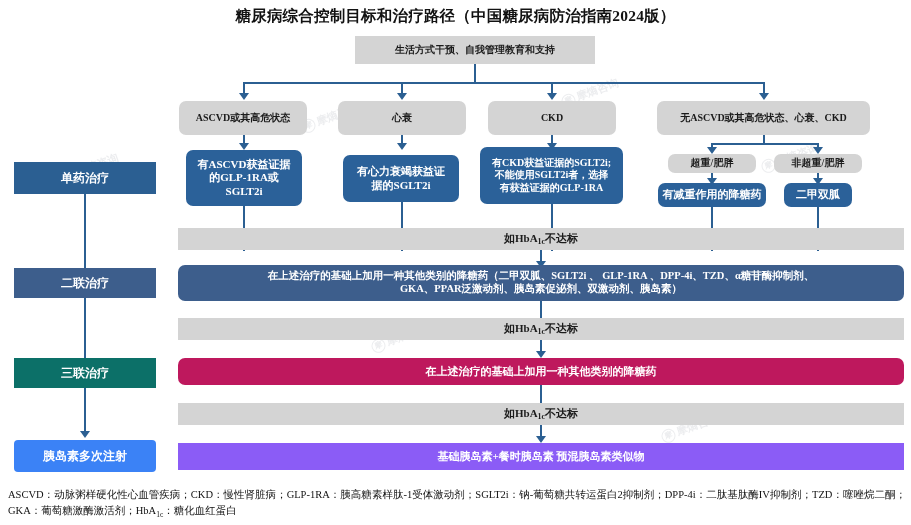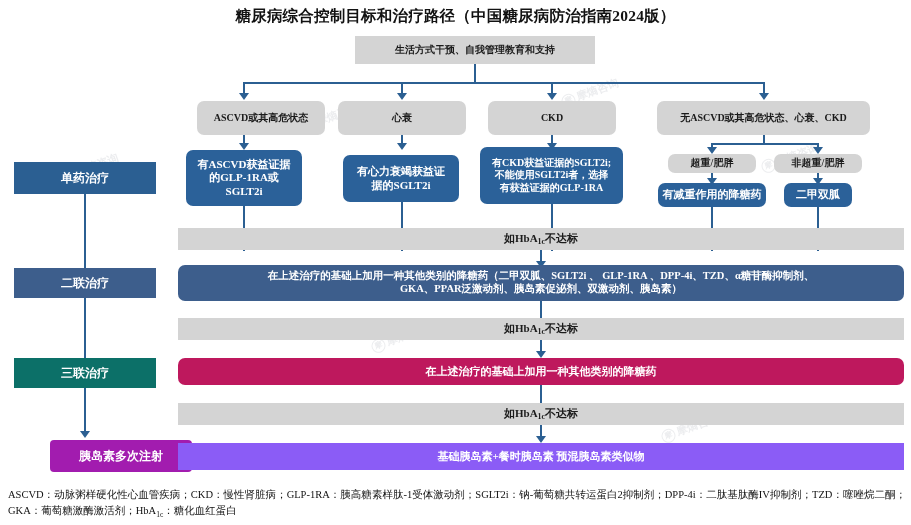--- a/index.html
+++ b/index.html
@@ -54,21 +54,21 @@
     background:#8b5cf6;color:#ffffff;
     border-radius:0;
     font-size:11px;font-weight:bold;
   }
   .stage{
     background:#2b5f92;color:#ffffff;
     font-size:12px;font-weight:bold;
     border-radius:0;
   }
   .stage-teal{background:#0c7068;}
-  .stage-crimson{background:#a21caf;margin-left:36px;}
+  .stage-crimson{background:#3b82f6;}
 
   
   .vline{position:absolute;background:#2b5f92;width:2px;}
   .hline{position:absolute;background:#2b5f92;height:2px;}
   .arrow{
     position:absolute;width:0;height:0;
     border-left:5px solid transparent;
     border-right:5px solid transparent;
     border-top:7px solid #2b5f92;
   }
@@ -124,21 +124,21 @@
 
   <div class="vline" style="left:401px;top:82px;height:13px;"></div>
   <div class="arrow" style="left:397px;top:93px;"></div>
 
   <div class="vline" style="left:551px;top:82px;height:13px;"></div>
   <div class="arrow" style="left:547px;top:93px;"></div>
 
   <div class="vline" style="left:763px;top:82px;height:13px;"></div>
   <div class="arrow" style="left:759px;top:93px;"></div>
 
-  <div class="box gray gray-r" style="left:197px;top:101px;width:128px;height:34px;">ASCVD或其高危状态</div>
+  <div class="box gray gray-r" style="left:179px;top:101px;width:128px;height:34px;">ASCVD或其高危状态</div>
   <div class="box gray gray-r" style="left:338px;top:101px;width:128px;height:34px;">心衰</div>
   <div class="box gray gray-r" style="left:488px;top:101px;width:128px;height:34px;">CKD</div>
   <div class="box gray gray-r" style="left:657px;top:101px;width:213px;height:34px;">无ASCVD或其高危状态、心衰、CKD</div>
 
   <div class="vline" style="left:243px;top:135px;height:10px;"></div>
   <div class="arrow" style="left:239px;top:143px;"></div>
 
   <div class="vline" style="left:401px;top:135px;height:10px;"></div>
   <div class="arrow" style="left:397px;top:143px;"></div>
 

